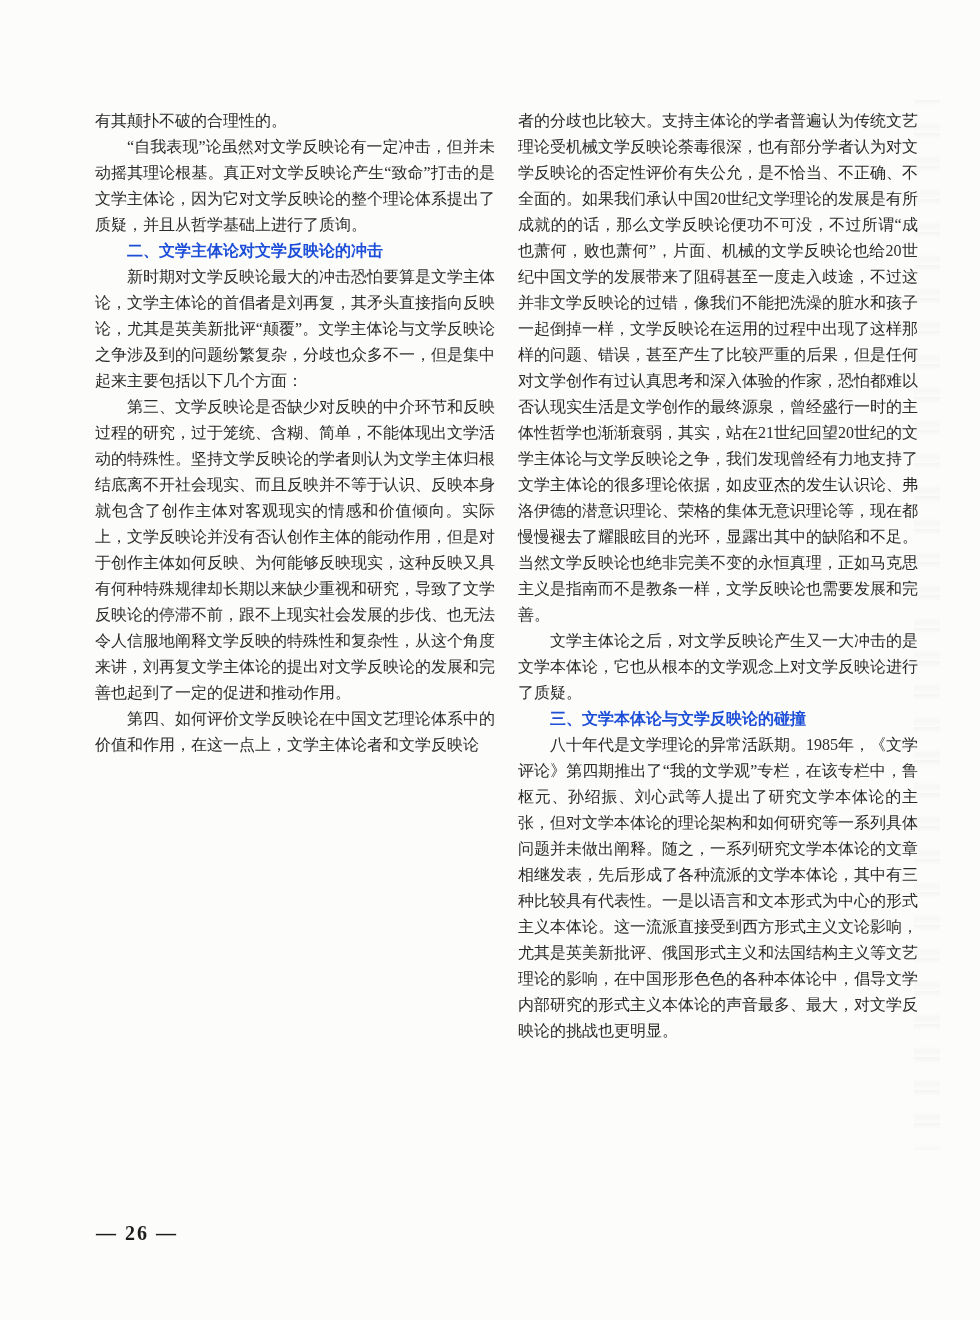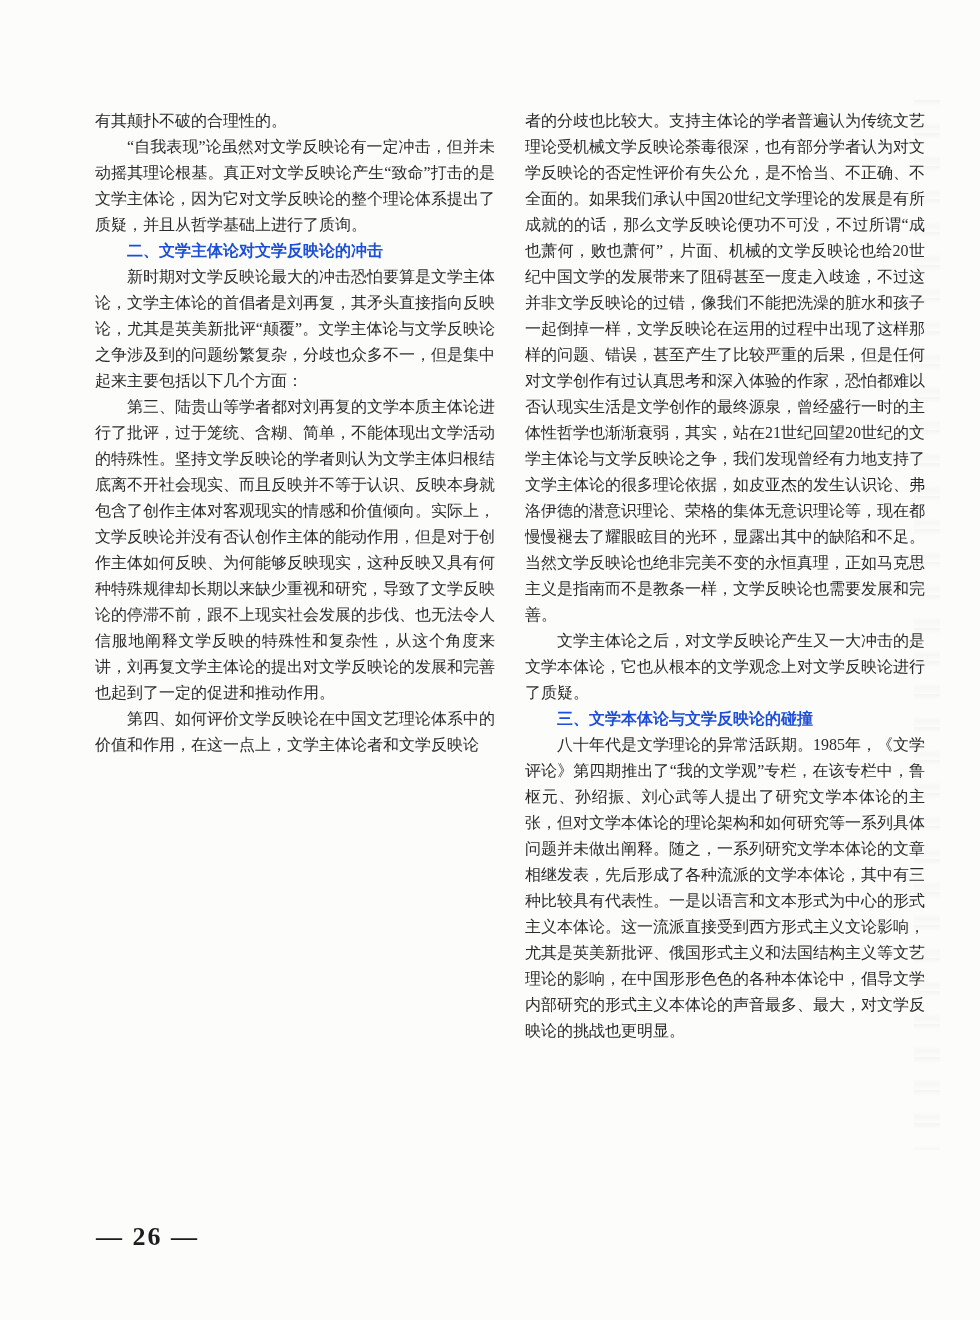--- a/index.html
+++ b/index.html
@@ -17,21 +17,21 @@
     position: relative;
     width: 980px;
     height: 1320px;
     background: #fcfcfb;
   }
   .columns {
     position: absolute;
     top: 108px;
     left: 95px;
     display: flex;
-    gap: 30px;
+    gap: 23px;
   }
   .col {
     width: 400px;
     font-size: 16px;
     line-height: 26px;
     color: #2b2b2b;
     text-align: justify;
     letter-spacing: 0;
   }
   .col p {
@@ -49,21 +49,21 @@
   }
   sup.ref {
     font-size: 10px;
     line-height: 0;
     color: #2b2b2b;
   }
   .footer-pageno {
     position: absolute;
     left: 96px;
     top: 1222px;
-    font-size: 26px;
+    font-size: 20px;
     font-weight: bold;
     color: #1d1d1d;
     letter-spacing: 2px;
     font-family: "Liberation Serif", "DejaVu Serif", serif;
   }
   
   .scan-artifact {
     position: absolute;
     right: 40px;
     top: 100px;
@@ -87,21 +87,21 @@
 
   <div class="scan-artifact"></div>
 
   <div class="columns">
 
     <div class="col">
       <p class="noindent">有其颠扑不破的合理性的。</p>
       <p>“自我表现”论虽然对文学反映论有一定冲击，但并未动摇其理论根基。真正对文学反映论产生“致命”打击的是文学主体论，因为它对文学反映论的整个理论体系提出了质疑，并且从哲学基础上进行了质询。</p>
       <p class="heading">二、文学主体论对文学反映论的冲击</p>
       <p>新时期对文学反映论最大的冲击恐怕要算是文学主体论，文学主体论的首倡者是刘再复，其矛头直接指向反映论，尤其是英美新批评“颠覆”。文学主体论与文学反映论之争涉及到的问题纷繁复杂，分歧也众多不一，但是集中起来主要包括以下几个方面：</p>
-      <p>第三、陆贵山等学者都对刘再复的文学本质主体论进行了批评，过于笼统、含糊、简单，不能体现出文学活动的特殊性。坚持文学反映论的学者则认为文学主体归根结底离不开社会现实、而且反映并不等于认识、反映本身就包含了创作主体对客观现实的情感和价值倾向。实际上，文学反映论并没有否认创作主体的能动作用，但是对于创作主体如何反映、为何能够反映现实，这种反映又具有何种特殊规律却长期以来缺少重视和研究，导致了文学反映论的停滞不前，跟不上现实社会发展的步伐、也无法令人信服地阐释文学反映的特殊性和复杂性，从这个角度来讲，刘再复文学主体论的提出对文学反映论的发展和完善也起到了一定的促进和推动作用。</p>
+      <p>第三、文学反映论是否缺少对反映的中介环节和反映过程的研究，过于笼统、含糊、简单，不能体现出文学活动的特殊性。坚持文学反映论的学者则认为文学主体归根结底离不开社会现实、而且反映并不等于认识、反映本身就包含了创作主体对客观现实的情感和价值倾向。实际上，文学反映论并没有否认创作主体的能动作用，但是对于创作主体如何反映、为何能够反映现实，这种反映又具有何种特殊规律却长期以来缺少重视和研究，导致了文学反映论的停滞不前，跟不上现实社会发展的步伐、也无法令人信服地阐释文学反映的特殊性和复杂性，从这个角度来讲，刘再复文学主体论的提出对文学反映论的发展和完善也起到了一定的促进和推动作用。</p>
       <p>第四、如何评价文学反映论在中国文艺理论体系中的价值和作用，在这一点上，文学主体论者和文学反映论</p>
     </div>
 
     <div class="col">
       <p class="noindent">者的分歧也比较大。支持主体论的学者普遍认为传统文艺理论受机械文学反映论荼毒很深，也有部分学者认为对文学反映论的否定性评价有失公允，是不恰当、不正确、不全面的。如果我们承认中国20世纪文学理论的发展是有所成就的的话，那么文学反映论便功不可没，不过所谓“成也萧何，败也萧何”，片面、机械的文学反映论也给20世纪中国文学的发展带来了阻碍甚至一度走入歧途，不过这并非文学反映论的过错，像我们不能把洗澡的脏水和孩子一起倒掉一样，文学反映论在运用的过程中出现了这样那样的问题、错误，甚至产生了比较严重的后果，但是任何对文学创作有过认真思考和深入体验的作家，恐怕都难以否认现实生活是文学创作的最终源泉，曾经盛行一时的主体性哲学也渐渐衰弱，其实，站在21世纪回望20世纪的文学主体论与文学反映论之争，我们发现曾经有力地支持了文学主体论的很多理论依据，如皮亚杰的发生认识论、弗洛伊德的潜意识理论、荣格的集体无意识理论等，现在都慢慢褪去了耀眼眩目的光环，显露出其中的缺陷和不足。当然文学反映论也绝非完美不变的永恒真理，正如马克思主义是指南而不是教条一样，文学反映论也需要发展和完善。</p>
       <p>文学主体论之后，对文学反映论产生又一大冲击的是文学本体论，它也从根本的文学观念上对文学反映论进行了质疑。</p>
       <p class="heading">三、文学本体论与文学反映论的碰撞</p>
       <p>八十年代是文学理论的异常活跃期。1985年，《文学评论》第四期推出了“我的文学观”专栏，在该专栏中，鲁枢元、孙绍振、刘心武等人提出了研究文学本体论的主张，但对文学本体论的理论架构和如何研究等一系列具体问题并未做出阐释。随之，一系列研究文学本体论的文章相继发表，先后形成了各种流派的文学本体论，其中有三种比较具有代表性。一是以语言和文本形式为中心的形式主义本体论。这一流派直接受到西方形式主义文论影响，尤其是英美新批评、俄国形式主义和法国结构主义等文艺理论的影响，在中国形形色色的各种本体论中，倡导文学内部研究的形式主义本体论的声音最多、最大，对文学反映论的挑战也更明显。</p>
     </div>
 

